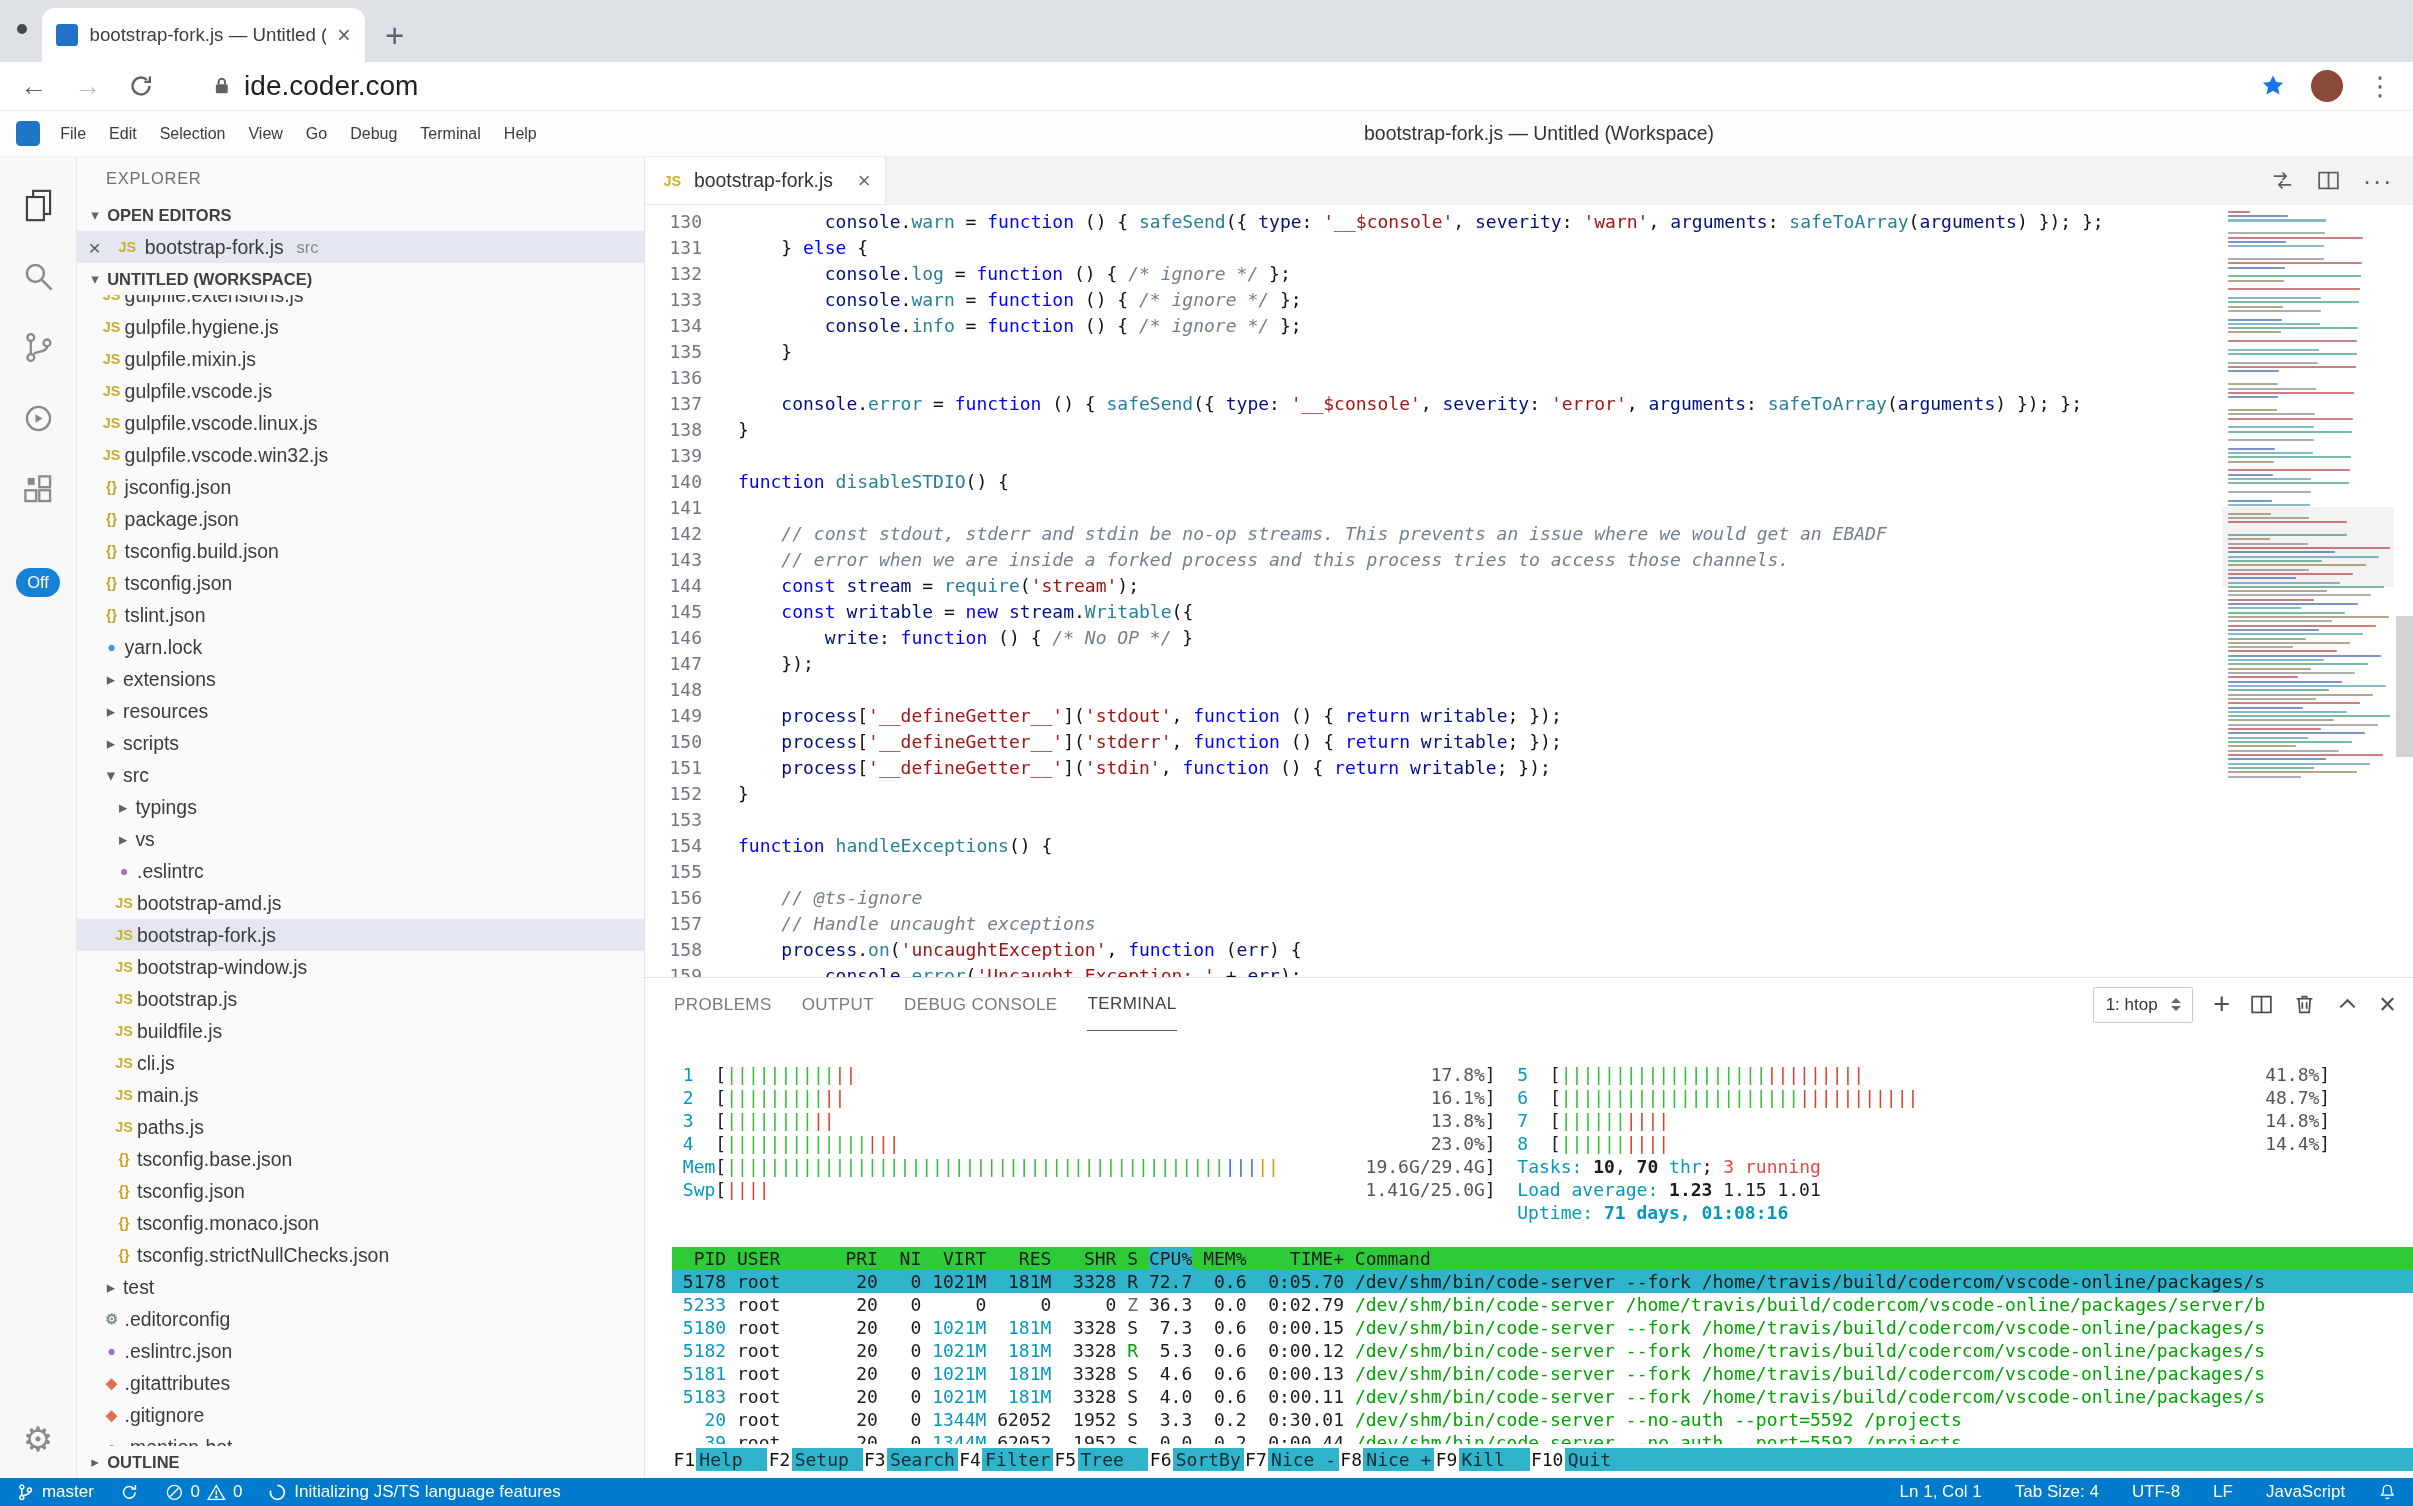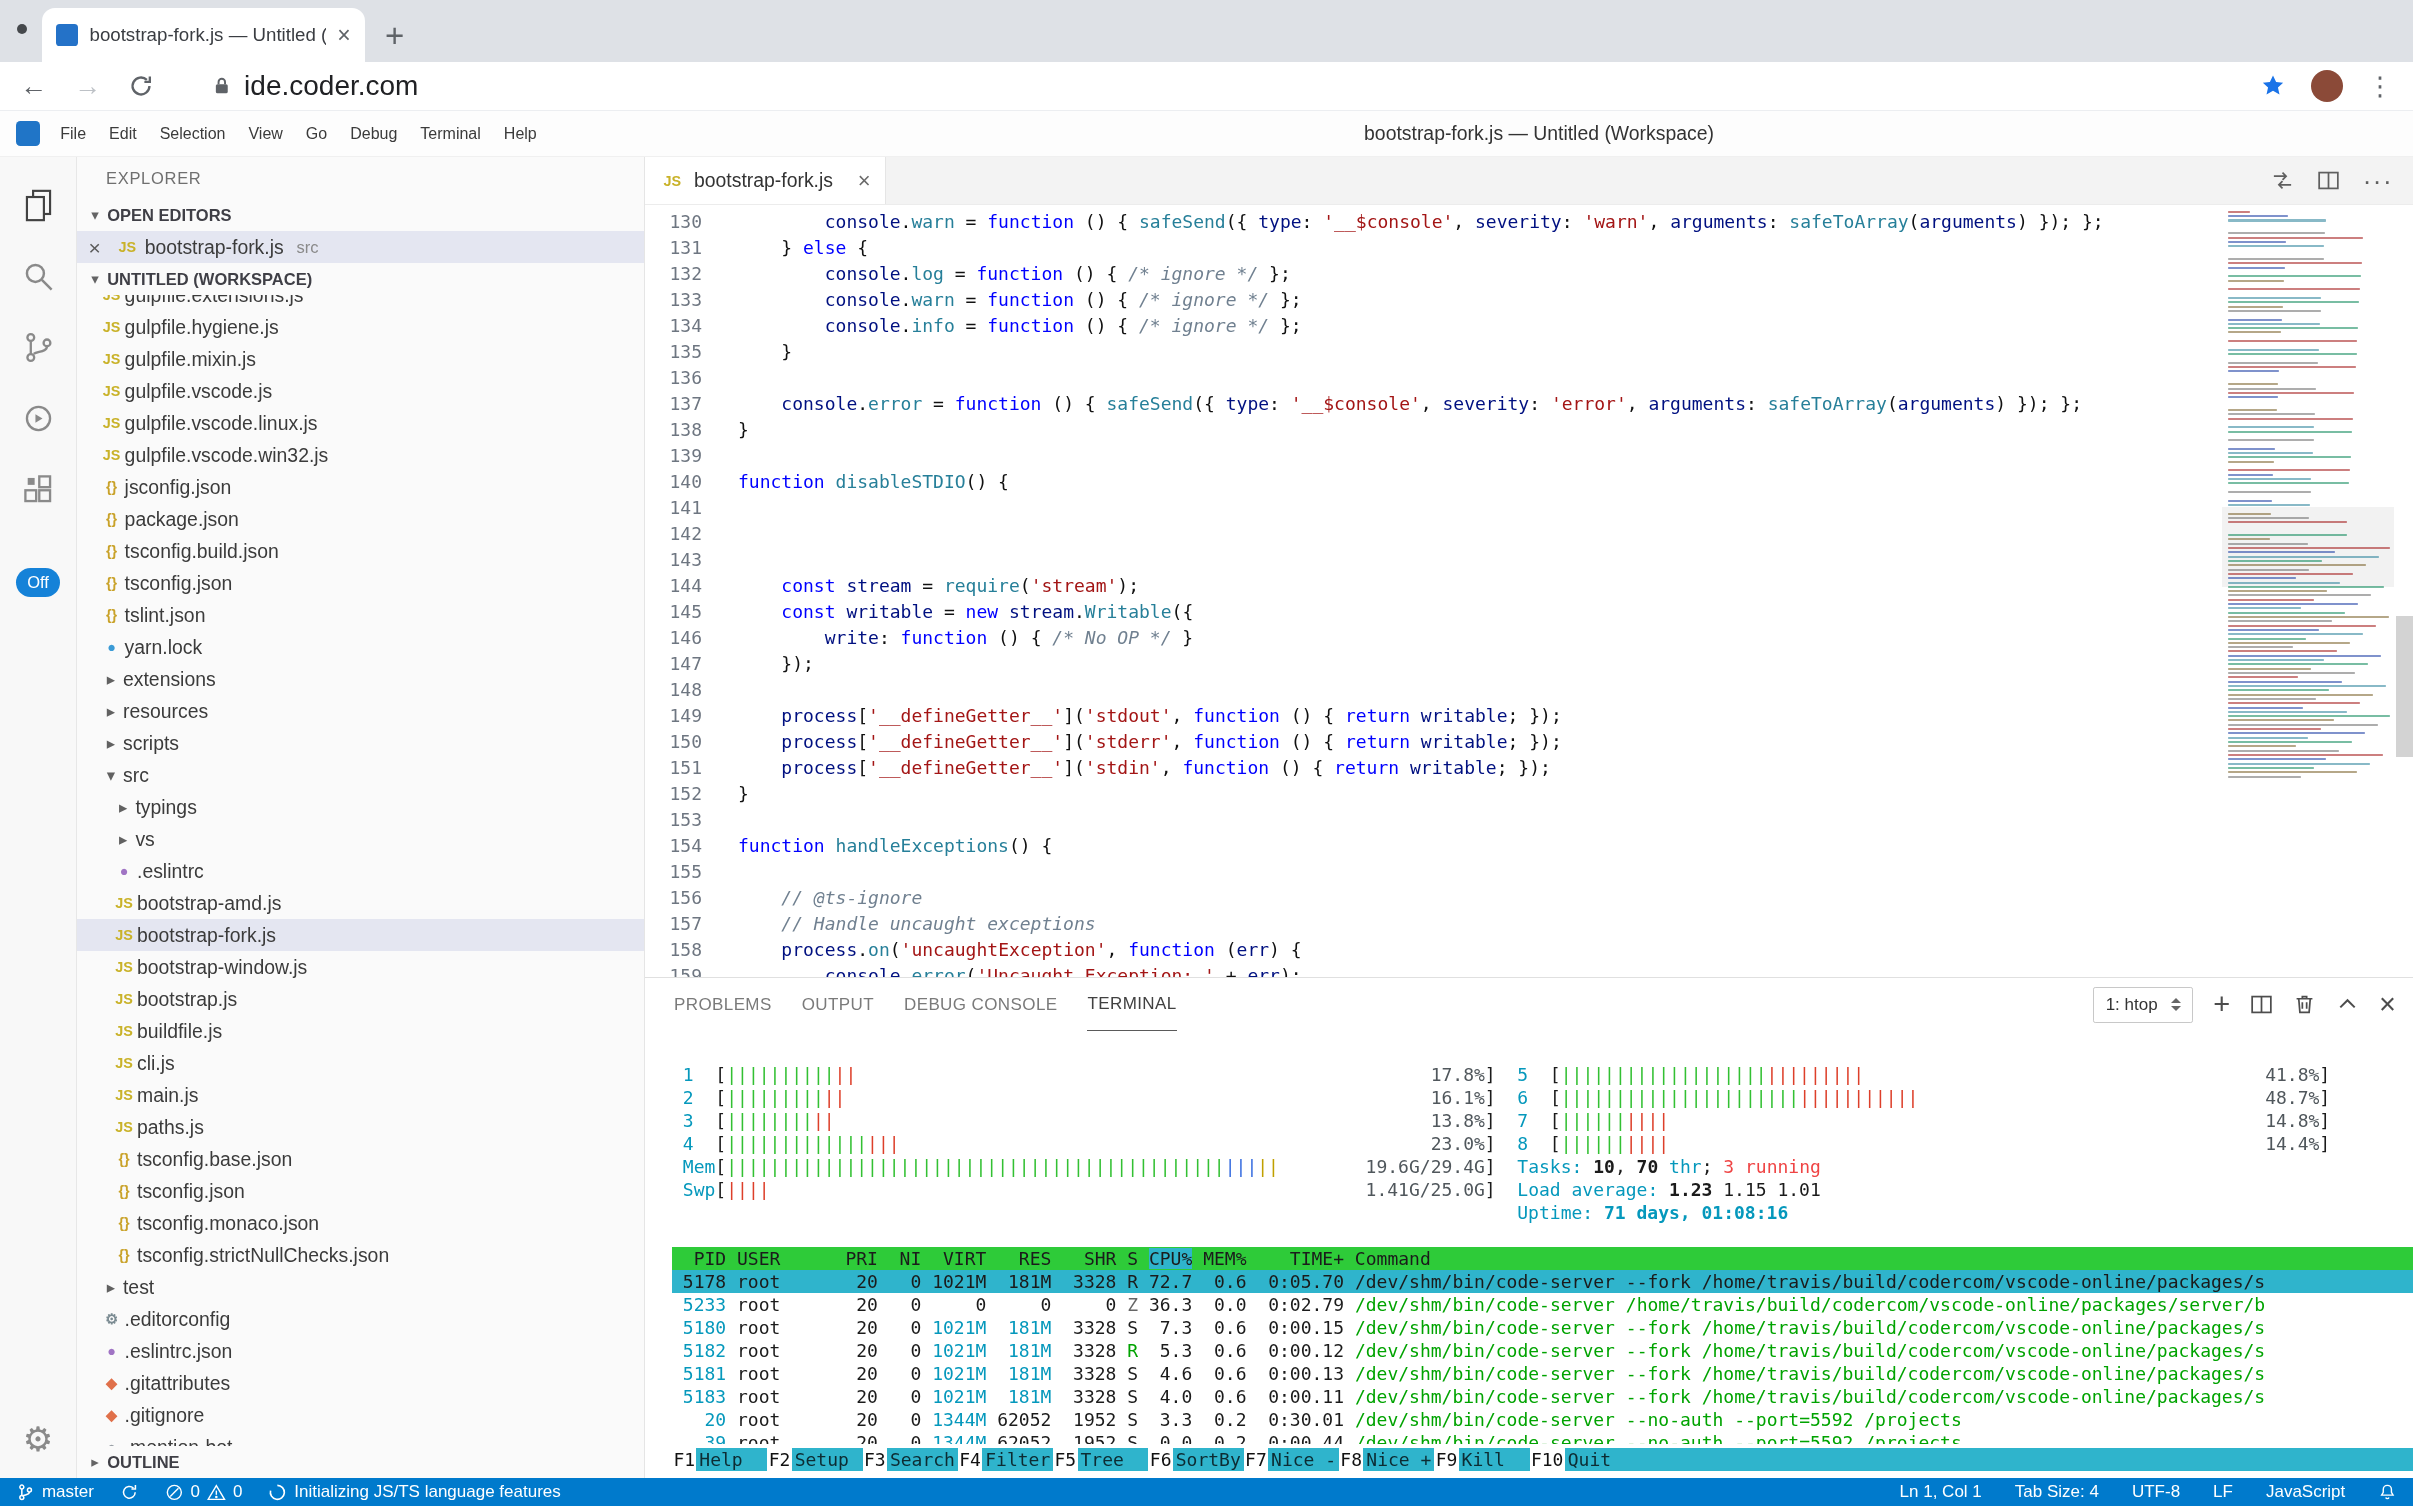--- a/index.html
+++ b/index.html
@@ -456,22 +456,22 @@
             <div class="cline"><span class="tk-p">        </span><span class="tk-v">console</span><span class="tk-p">.</span><span class="tk-f">log</span><span class="tk-p"> = </span><span class="tk-k">function</span><span class="tk-p"> () { </span><span class="tk-c">/* ignore */</span><span class="tk-p"> };</span></div>
             <div class="cline"><span class="tk-p">        </span><span class="tk-v">console</span><span class="tk-p">.</span><span class="tk-f">warn</span><span class="tk-p"> = </span><span class="tk-k">function</span><span class="tk-p"> () { </span><span class="tk-c">/* ignore */</span><span class="tk-p"> };</span></div>
             <div class="cline"><span class="tk-p">        </span><span class="tk-v">console</span><span class="tk-p">.</span><span class="tk-f">info</span><span class="tk-p"> = </span><span class="tk-k">function</span><span class="tk-p"> () { </span><span class="tk-c">/* ignore */</span><span class="tk-p"> };</span></div>
             <div class="cline"><span class="tk-p">    }</span></div>
             <div class="cline"></div>
             <div class="cline"><span class="tk-p">    </span><span class="tk-v">console</span><span class="tk-p">.</span><span class="tk-f">error</span><span class="tk-p"> = </span><span class="tk-k">function</span><span class="tk-p"> () { </span><span class="tk-f">safeSend</span><span class="tk-p">({ </span><span class="tk-v">type</span><span class="tk-p">: </span><span class="tk-s">'__$console'</span><span class="tk-p">, </span><span class="tk-v">severity</span><span class="tk-p">: </span><span class="tk-s">'error'</span><span class="tk-p">, </span><span class="tk-v">arguments</span><span class="tk-p">: </span><span class="tk-f">safeToArray</span><span class="tk-p">(</span><span class="tk-v">arguments</span><span class="tk-p">) }); };</span></div>
             <div class="cline"><span class="tk-p">}</span></div>
             <div class="cline"></div>
             <div class="cline"><span class="tk-k">function</span><span class="tk-p"> </span><span class="tk-f">disableSTDIO</span><span class="tk-p">() {</span></div>
             <div class="cline"></div>
-            <div class="cline"><span class="tk-p">    </span></div>
-            <div class="cline"><span class="tk-p">    </span></div>
+            <div class="cline"><span class="tk-p">    </span><span class="tk-c">// const stdout, stderr and stdin be no-op streams. This prevents an issue where we would get an EBADF</span></div>
+            <div class="cline"><span class="tk-p">    </span><span class="tk-c">// error when we are inside a forked process and this process tries to access those channels.</span></div>
             <div class="cline"><span class="tk-p">    </span><span class="tk-k">const</span><span class="tk-p"> </span><span class="tk-v">stream</span><span class="tk-p"> = </span><span class="tk-f">require</span><span class="tk-p">(</span><span class="tk-s">'stream'</span><span class="tk-p">);</span></div>
             <div class="cline"><span class="tk-p">    </span><span class="tk-k">const</span><span class="tk-p"> </span><span class="tk-v">writable</span><span class="tk-p"> = </span><span class="tk-k">new</span><span class="tk-p"> </span><span class="tk-v">stream</span><span class="tk-p">.</span><span class="tk-f">Writable</span><span class="tk-p">({</span></div>
             <div class="cline"><span class="tk-p">        </span><span class="tk-v">write</span><span class="tk-p">: </span><span class="tk-k">function</span><span class="tk-p"> () { </span><span class="tk-c">/* No OP */</span><span class="tk-p"> }</span></div>
             <div class="cline"><span class="tk-p">    });</span></div>
             <div class="cline"></div>
             <div class="cline"><span class="tk-p">    </span><span class="tk-v">process</span><span class="tk-p">[</span><span class="tk-s">'__defineGetter__'</span><span class="tk-p">](</span><span class="tk-s">'stdout'</span><span class="tk-p">, </span><span class="tk-k">function</span><span class="tk-p"> () { </span><span class="tk-k">return</span><span class="tk-p"> </span><span class="tk-v">writable</span><span class="tk-p">; });</span></div>
             <div class="cline"><span class="tk-p">    </span><span class="tk-v">process</span><span class="tk-p">[</span><span class="tk-s">'__defineGetter__'</span><span class="tk-p">](</span><span class="tk-s">'stderr'</span><span class="tk-p">, </span><span class="tk-k">function</span><span class="tk-p"> () { </span><span class="tk-k">return</span><span class="tk-p"> </span><span class="tk-v">writable</span><span class="tk-p">; });</span></div>
             <div class="cline"><span class="tk-p">    </span><span class="tk-v">process</span><span class="tk-p">[</span><span class="tk-s">'__defineGetter__'</span><span class="tk-p">](</span><span class="tk-s">'stdin'</span><span class="tk-p">, </span><span class="tk-k">function</span><span class="tk-p"> () { </span><span class="tk-k">return</span><span class="tk-p"> </span><span class="tk-v">writable</span><span class="tk-p">; });</span></div>
             <div class="cline"><span class="tk-p">}</span></div>
             <div class="cline"></div>

